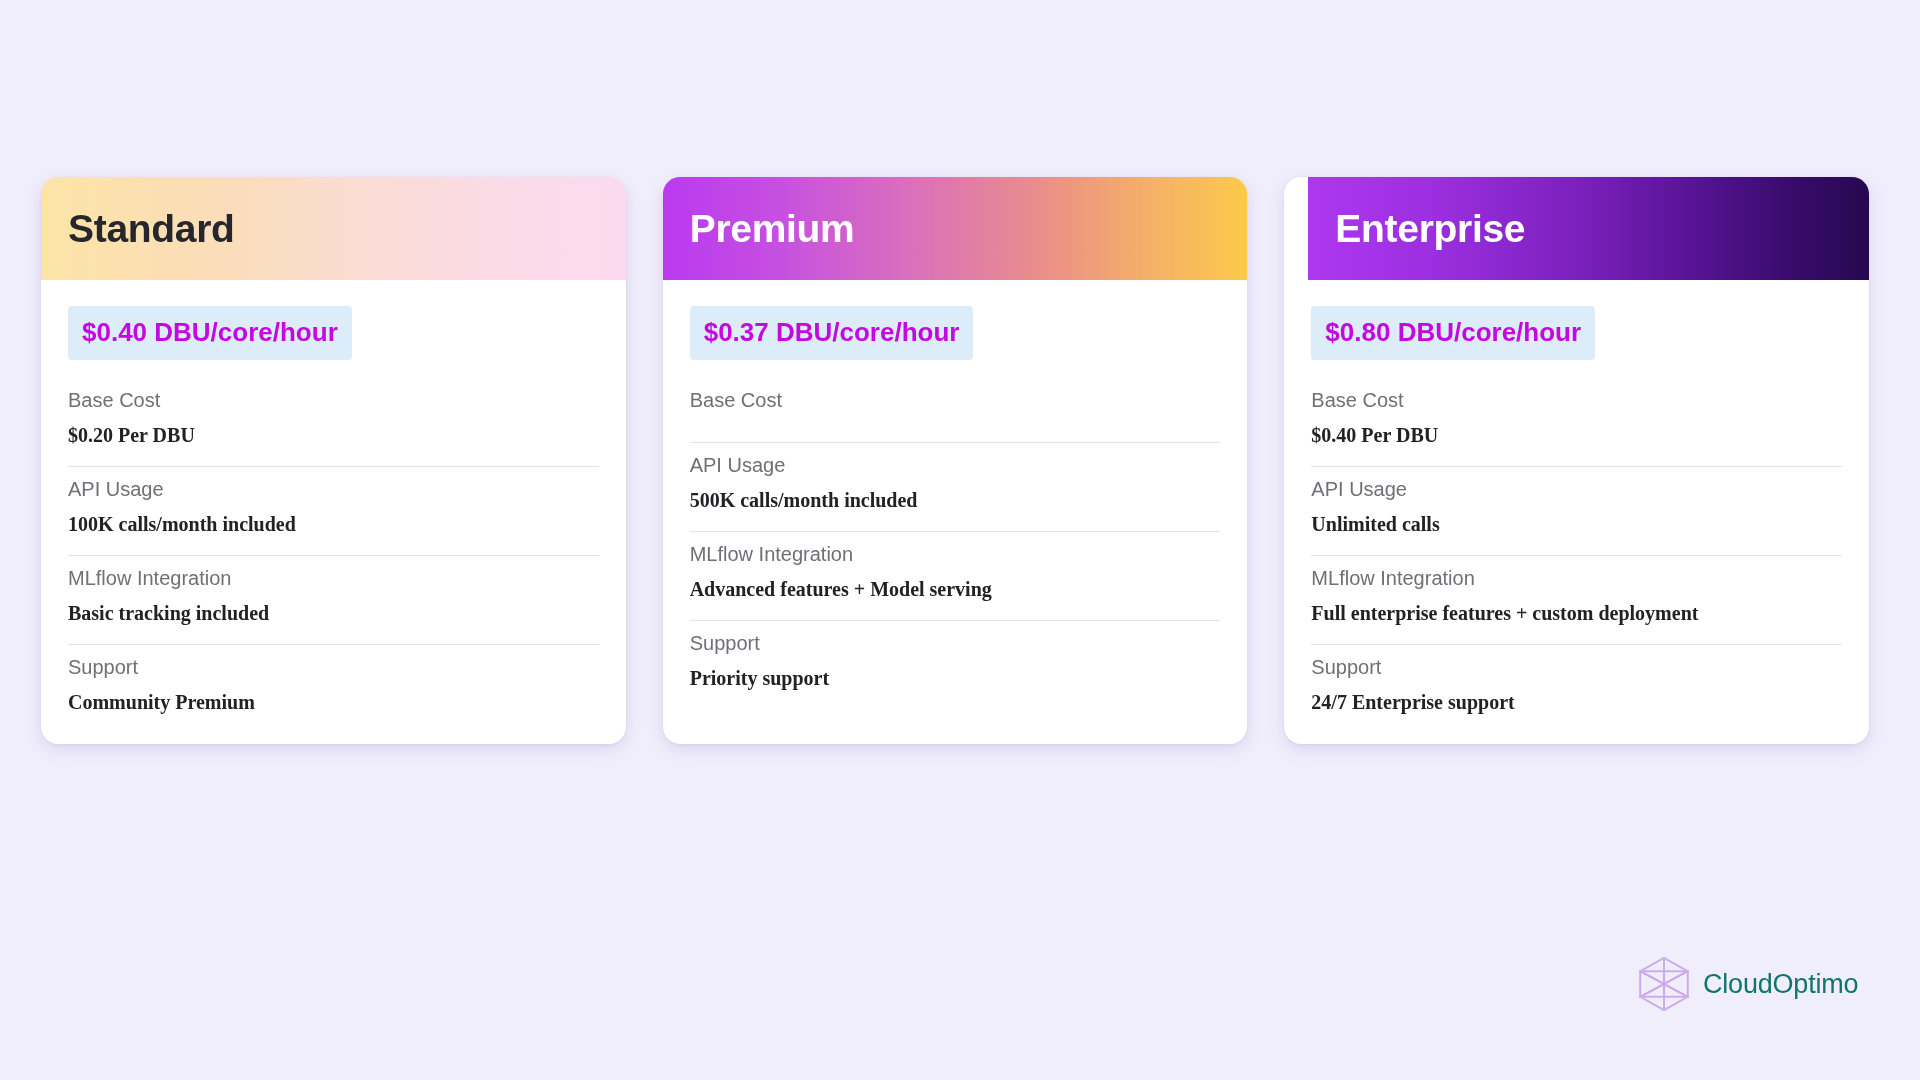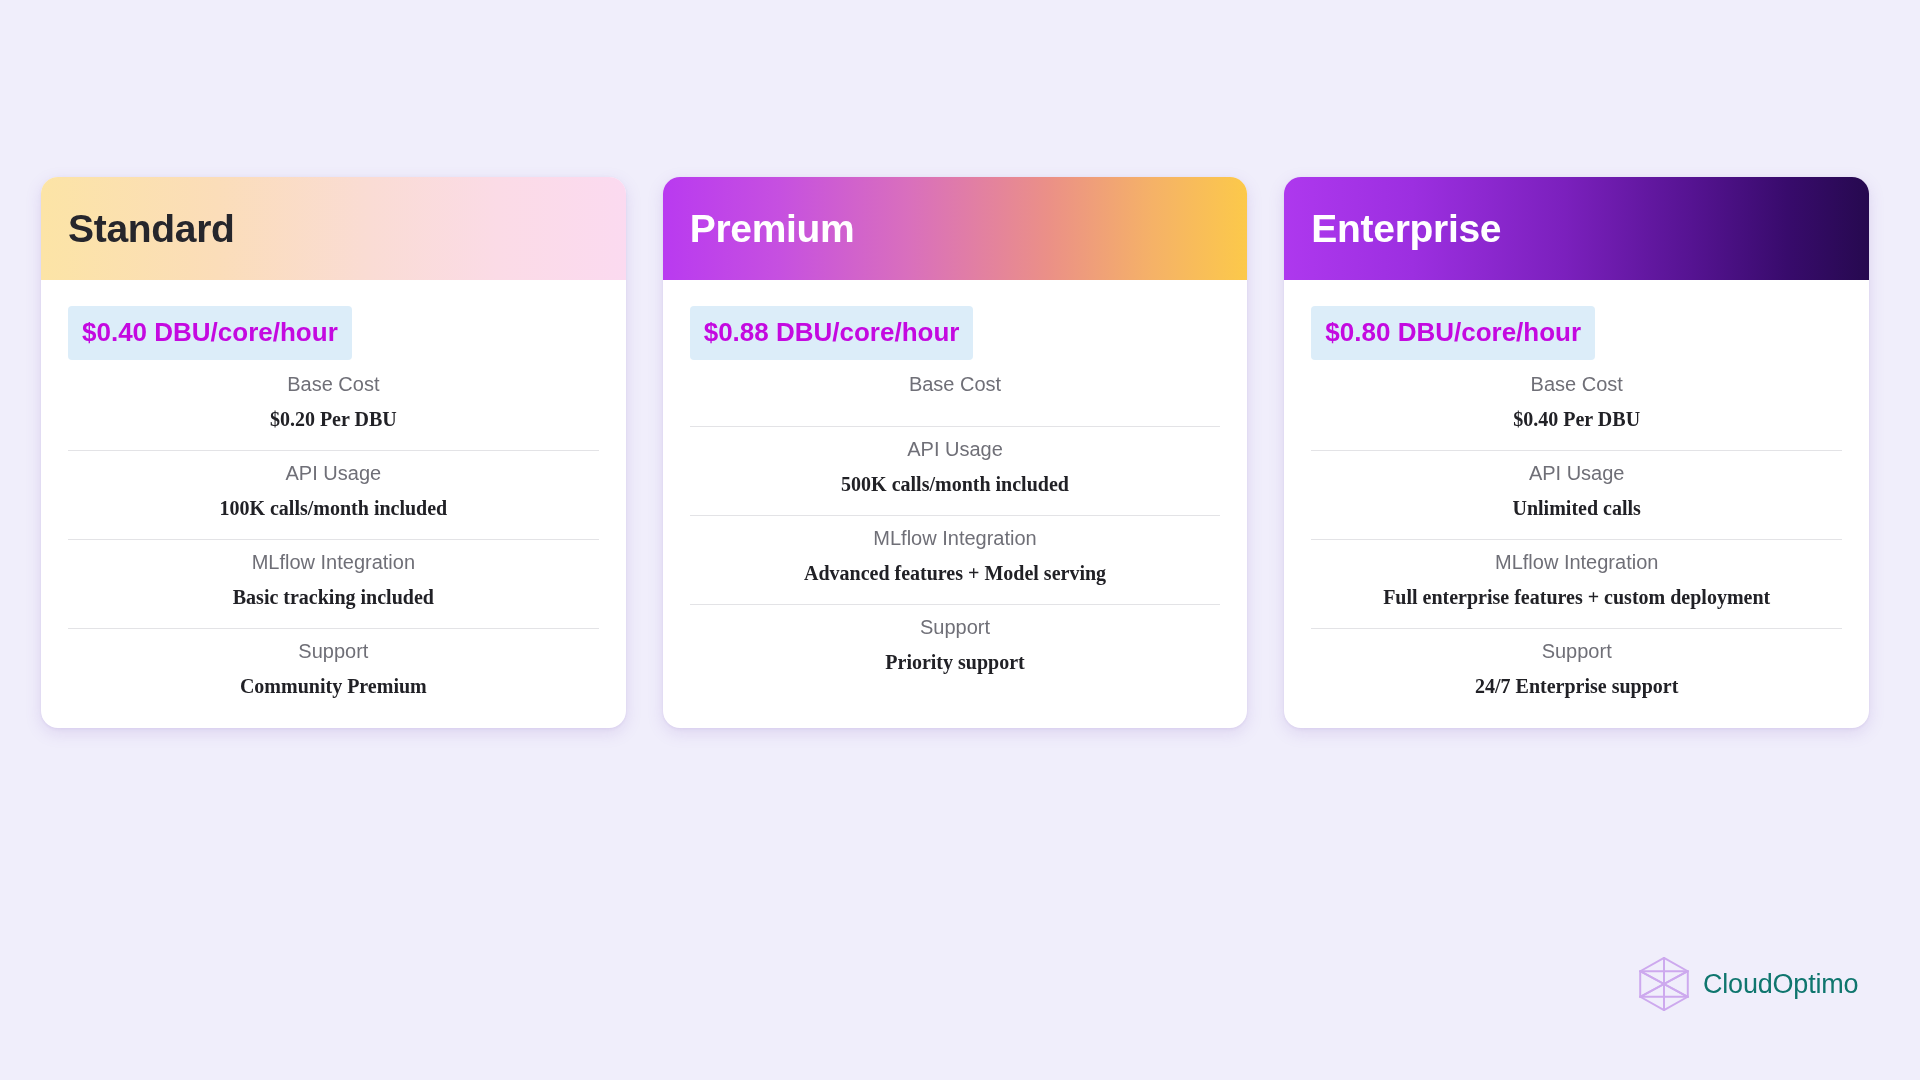--- a/index.html
+++ b/index.html
@@ -63,45 +63,45 @@
   }
   .theme-standard .card-title { color: #26262c; }
 
   .theme-premium .card-header {
     background: linear-gradient(90deg, #b93af0 0%, #c650e0 20%, #d96fbd 42%, #eb9087 66%, #f5b267 84%, #fcc94a 100%);
   }
   .theme-premium .card-title { color: #ffffff; }
 
   .theme-enterprise .card-header {
     background: linear-gradient(90deg, #ae38ee 0%, #9c2fe0 22%, #7b20bd 48%, #551391 70%, #380b6c 86%, #26094f 100%);
+    margin-left: 24px;
   }
   .theme-enterprise .card-title { color: #ffffff; }
 
   
   .card-body {
     padding: 26px 27px 30px 27px;
     flex: 1;
   }
 
   .price-badge {
     display: inline-block;
     background: #dcedf9;
     color: #c409e0;
     font-size: 26px;
     font-weight: bold;
     line-height: 1;
     padding: 13px 14px 15px 14px;
     border-radius: 4px;
-    margin-bottom: 12px;
+    margin-bottom: 28px;
     white-space: nowrap;
   }
 
   .feature {
     padding-bottom: 19px;
-    text-align: center;
   }
   .feature + .feature {
     border-top: 1px solid #e3e3e6;
     padding-top: 10px;
   }
   .feature:last-child {
     padding-bottom: 0;
   }
 
   .feature-label {
@@ -175,21 +175,21 @@
           <div class="feature-value">Community Premium</div>
         </div>
       </div>
     </div>
 
     <div class="card theme-premium">
       <div class="card-header">
         <div class="card-title">Premium</div>
       </div>
       <div class="card-body">
-        <div class="price-badge">$0.88 DBU/core/hour</div>
+        <div class="price-badge">$0.37 DBU/core/hour</div>
 
         <div class="feature">
           <div class="feature-label">Base Cost</div>
         </div>
         <div class="feature">
           <div class="feature-label">API Usage</div>
           <div class="feature-value">500K calls/month included</div>
         </div>
         <div class="feature">
           <div class="feature-label">MLflow Integration</div>

